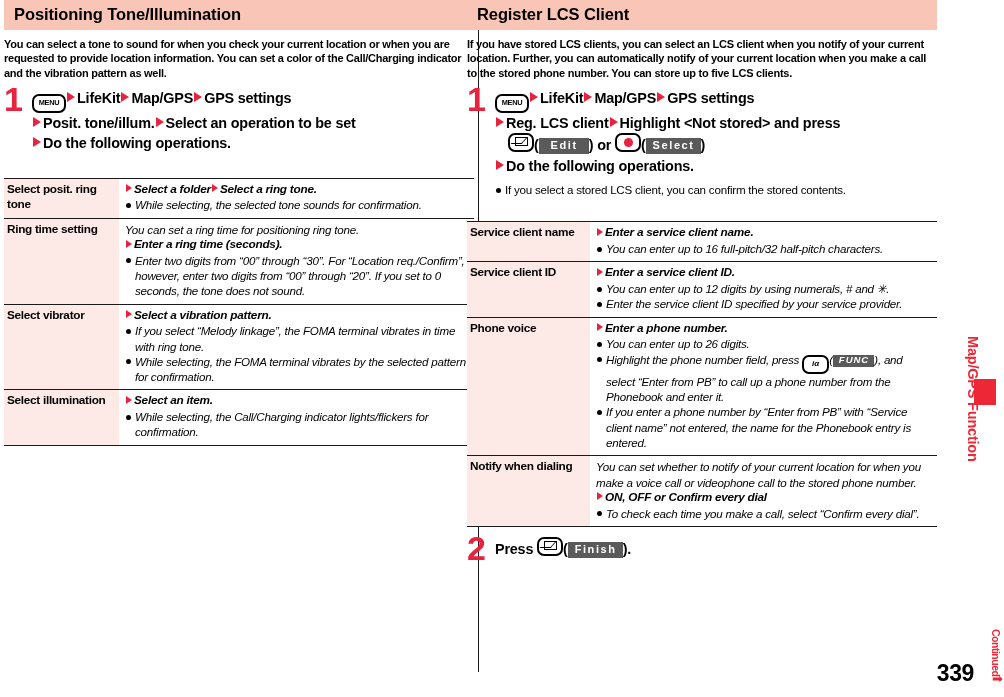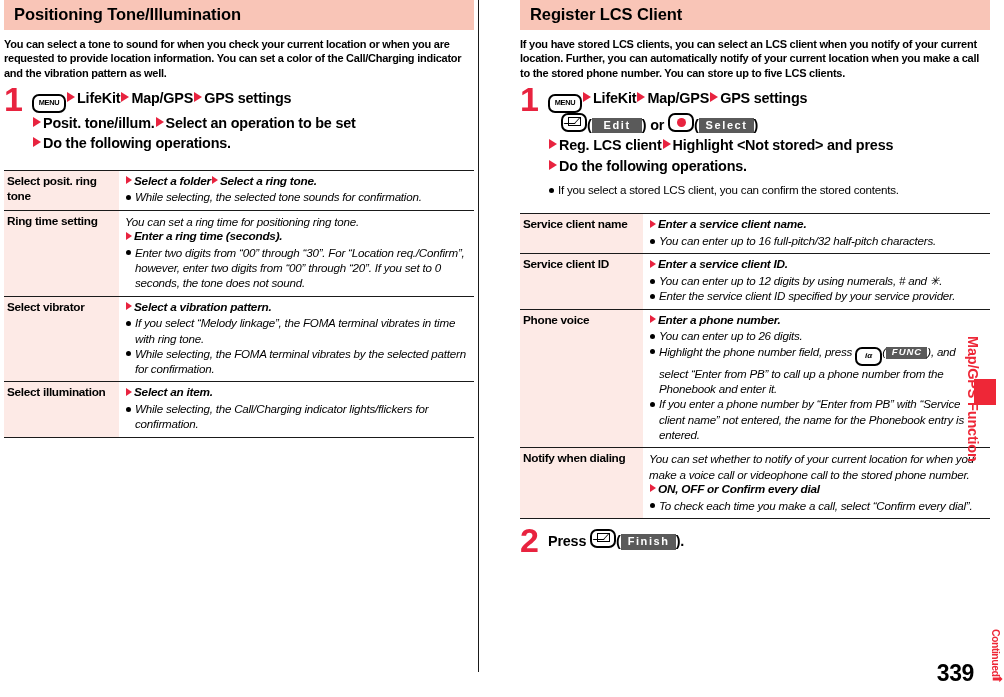--- a/index.html
+++ b/index.html
@@ -21,21 +21,21 @@
     inset: 0;
   }
 
   
   .col {
     position: absolute;
     top: 0;
     width: 470px;
   }
   .col-left  { left: 4px; }
-  .col-right { left: 520px; }
+  .col-right { left: 467px; }
 
   .col-divider {
     position: absolute;
     left: 478px;
     top: 0px;
     width: 1px;
     height: 672px;
     background: #1a1a1a;
   }
 
@@ -177,21 +177,21 @@
     width: 5px; height: 5px;
     border-radius: 50%;
     background: #000;
   }
   .step > .note { margin-top: 6px; }
 
   
   table.spec {
     border-collapse: collapse;
     width: 470px;
-    margin-top: 16px;
+    margin-top: 24px;
     table-layout: fixed;
   }
   table.spec td {
     border-top: 1.4px solid #1a1a1a;
     vertical-align: top;
     padding: 3px 4px 5px 4px;
   }
   table.spec tr:last-child td { border-bottom: 1.4px solid #1a1a1a; }
   table.spec td.label {
     background: #fdeae6;
@@ -356,28 +356,28 @@
 
     <div class="intro">If you have stored LCS clients, you can select an LCS client when you notify of your current location. Further, you can automatically notify of your current location when you make a call to the stored phone number. You can store up to five LCS clients.</div>
 
     <div class="step">
       <div class="step-num">1</div>
 
       <div class="step-line">
         <span class="key key-menu">MENU</span><span class="tri"></span><span>LifeKit</span><span class="tri"></span><span>Map/GPS</span><span class="tri"></span><span>GPS settings</span>
       </div>
 
+      <div class="step-line">
+        <span class="tri"></span><span>Reg. LCS client</span><span class="tri"></span><span>Highlight &lt;Not stored&gt; and press</span>
+      </div>
+
       <div class="step-line" style="padding-left:13px">
         <span class="key key-mail"><i class="env"></i></span><span>(</span><span class="chip pad">Edit</span><span>)</span>
         <span>or</span>
         <span class="key key-sel"><i class="dot-red"></i></span><span>(</span><span class="chip">Select</span><span>)</span>
-      </div>
-
-      <div class="step-line">
-        <span class="tri"></span><span>Reg. LCS client</span><span class="tri"></span><span>Highlight &lt;Not stored&gt; and press</span>
       </div>
 
       <div class="step-line">
         <span class="tri"></span><span>Do the following operations.</span>
       </div>
 
       <div class="note">If you select a stored LCS client, you can confirm the stored contents.</div>
     </div>
 
     <table class="spec">

